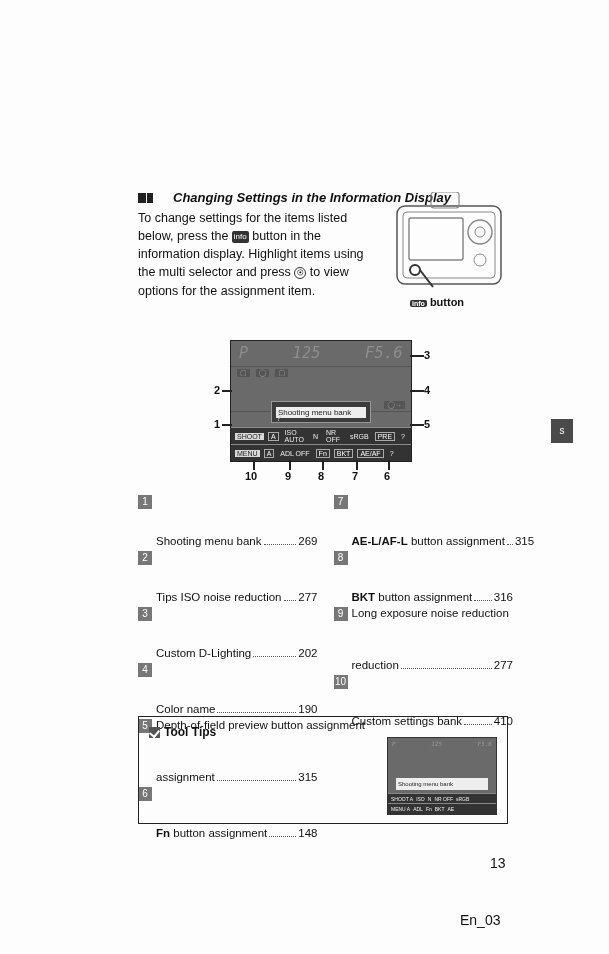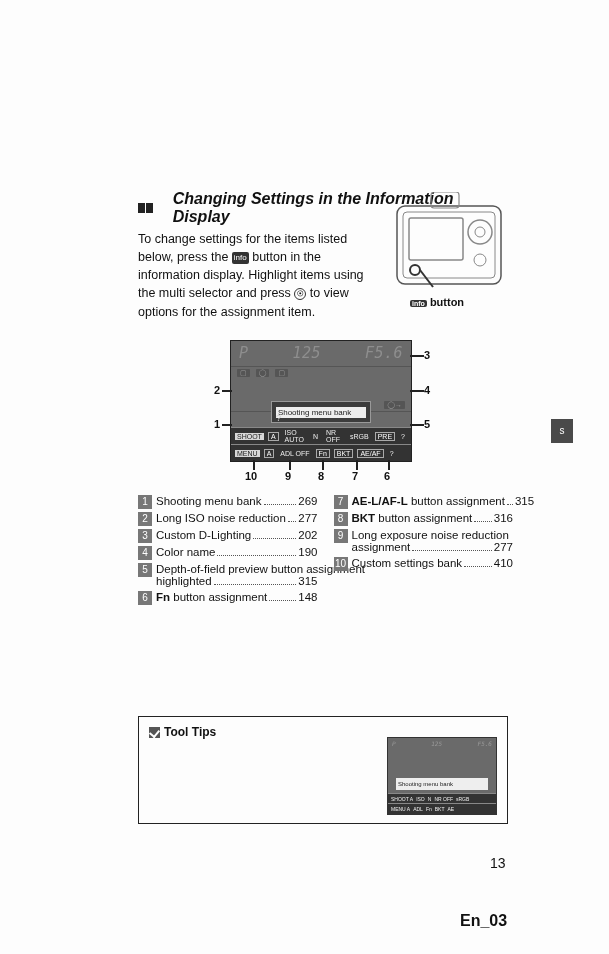--- a/index.html
+++ b/index.html
@@ -15,23 +15,24 @@
   .page {
     position: absolute;
     left: 138px;
     top: 190px;
     width: 370px;
   }
   .heading {
     display: flex;
     align-items: center;
     gap: 20px;
-    font-size: 16px;
+    font-size: 13px;
     font-weight: 700;
     font-style: italic;
+    text-align: center;
   }
   .heading .blocks {
     display: inline-block;
     width: 15px;
     height: 10px;
     background: #222;
     position: relative;
   }
   .heading .blocks::after {
     content: "";
@@ -240,21 +241,21 @@
     display: flex;
     align-items: baseline;
   }
   .legend .line .label { flex: 0 0 auto; }
   .legend .line .dots {
     flex: 1;
     border-bottom: 1px dotted #555;
     margin: 0 2px 3px 2px;
     min-width: 6px;
   }
-  .legend .line .pg { flex: 0 0 auto; }
+  .legend .line .pg { flex: 0 0 auto; margin-top: 40px; }
 
   
   .tooltips-section {
     position: absolute;
     left: 138px;
     top: 716px;
     width: 370px;
     height: 108px;
     border: 1px solid #222;
     padding: 8px 10px;
@@ -337,22 +338,22 @@
   .page-number {
     position: absolute;
     left: 490px;
     top: 855px;
     font-size: 14px;
   }
   .footer-code {
     position: absolute;
     left: 460px;
     top: 912px;
-    font-size: 16px;
-    font-weight: 700;
+    font-size: 14px;
+    font-weight: 400;
   }
   .book-icon {
     display:inline-block;
     font-size:10px;
     vertical-align:middle;
   }
 
   
   .side-tab {
     position: absolute;
@@ -474,21 +475,21 @@
             <span class="label">Shooting menu bank</span>
             <span class="dots"></span>
             <span class="pg">269</span>
           </div>
         </div>
       </div>
     <div class="row">
         <span class="num">2</span>
         <div class="txt">
           <div class="line">
-            <span class="label">Long ISO noise reduction</span>
+            <span class="label">Tips ISO noise reduction</span>
             <span class="dots"></span>
             <span class="pg">277</span>
           </div>
         </div>
       </div>
     <div class="row">
         <span class="num">3</span>
         <div class="txt">
           <div class="line">
             <span class="label">Custom D-Lighting</span>
@@ -507,21 +508,21 @@
           </div>
         </div>
       </div>
     <div class="row">
         <span class="num">5</span>
         <div class="txt">
           <div class="line">
             <span class="label">Depth-of-field preview button assignment</span>
           </div>
           <div class="line">
-            <span class="label">highlighted</span>
+            <span class="label">assignment</span>
             <span class="dots"></span>
             <span class="pg">315</span>
           </div>
         </div>
       </div>
     <div class="row">
         <span class="num">6</span>
         <div class="txt">
           <div class="line">
             <span class="label"><b>Fn</b><span> button assignment</span></span>
@@ -552,21 +553,21 @@
           </div>
         </div>
       </div>
     <div class="row">
         <span class="num">9</span>
         <div class="txt">
           <div class="line">
             <span class="label">Long exposure noise reduction</span>
           </div>
           <div class="line">
-            <span class="label">assignment</span>
+            <span class="label">reduction</span>
             <span class="dots"></span>
             <span class="pg">277</span>
           </div>
         </div>
       </div>
     <div class="row">
         <span class="num">10</span>
         <div class="txt">
           <div class="line">
             <span class="label">Custom settings bank</span>

